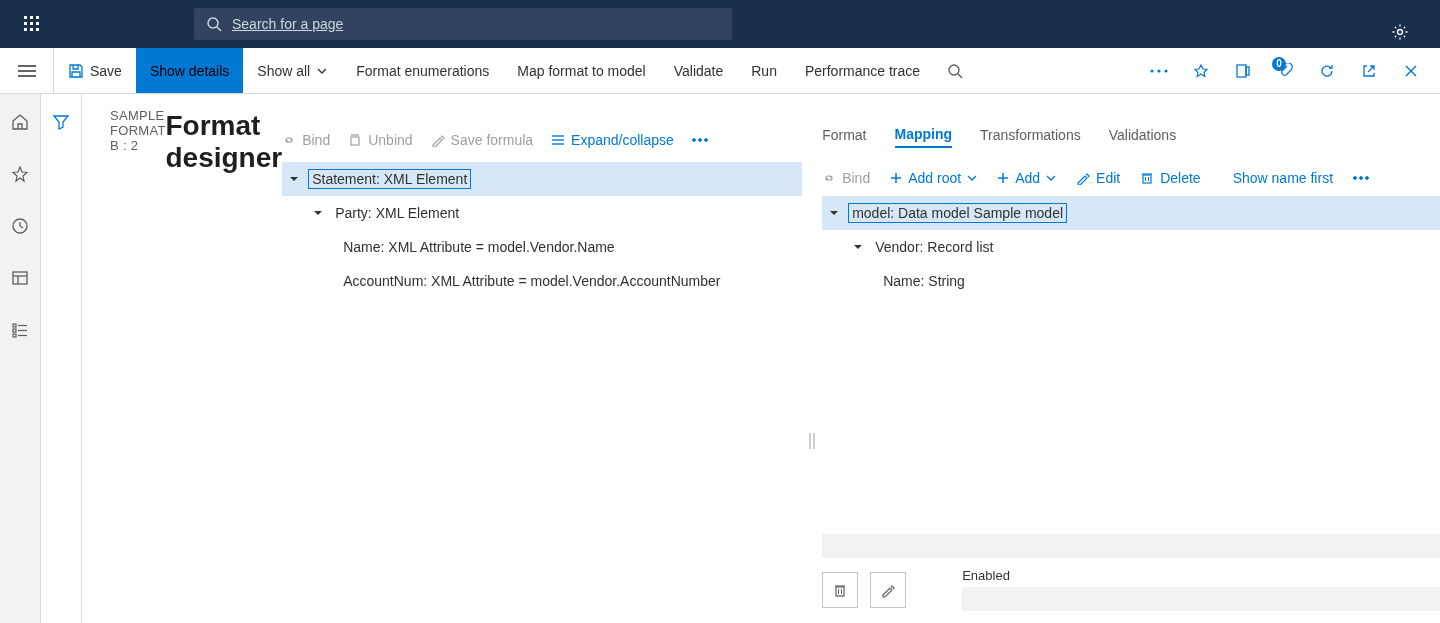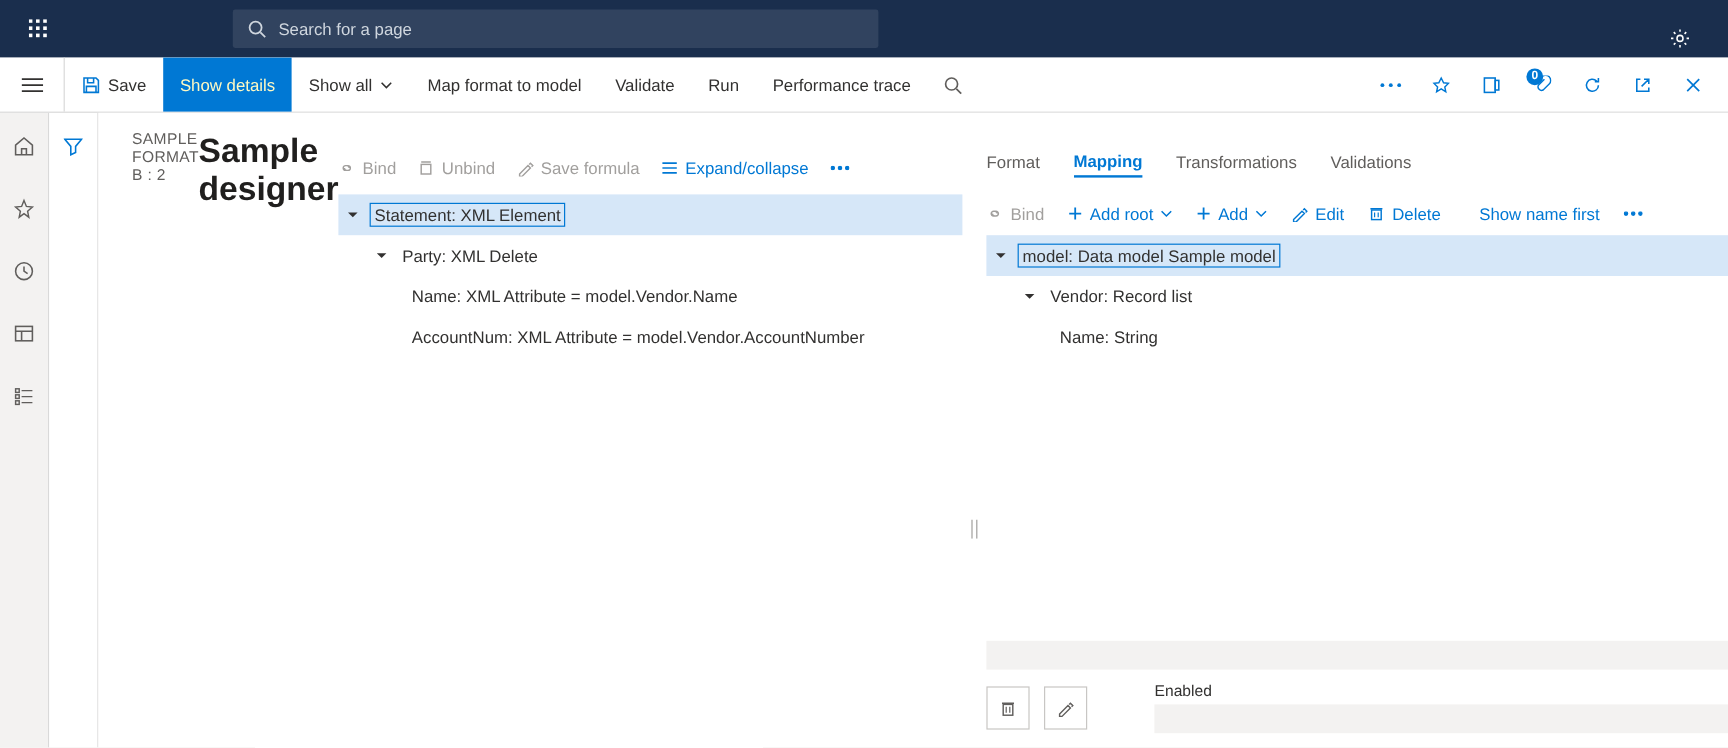--- a/index.html
+++ b/index.html
@@ -20,21 +20,21 @@
     margin-left: 138px;
     width: 538px;
     height: 32px;
     background: rgba(255,255,255,0.1);
     border-radius: 2px;
     display: flex;
     align-items: center;
     padding: 0 12px;
     color: #cfd6de;
   }
-  .topbar .search-wrap .search-text { margin-left: 10px; font-size: 14px; }
+  .topbar .search-wrap .search-text { margin-left: 10px; font-size: 14px; text-decoration: underline; }
   .topbar .right-cluster { margin-left: auto; display: flex; align-items: center; gap: 4px; flex-direction: column; }
   .topbar .txt-btn { font-size: 14px; padding: 0 12px; height: 48px; display: flex; align-items: center; cursor: pointer; }
   .topbar .icon-btn { width: 44px; height: 48px; display: flex; align-items: center; justify-content: center; cursor: pointer; }
   .topbar .avatar {
     width: 32px; height: 32px; border-radius: 50%;
     background: #b7c5d6; color: #1a2e4d; font-size: 13px; font-weight: 600;
     display: flex; align-items: center; justify-content: center; margin: 0 8px;
   }
 
   
@@ -47,21 +47,21 @@
     position: relative;
   }
   .cmdbar .left-handle {
     width: 54px; display: flex; align-items: center; justify-content: center;
     border-right: 1px solid #d9d9d9; cursor: pointer;
   }
   .cmdbar .cmd-item {
     display: flex; align-items: center; padding: 0 14px; font-size: 14px; color: #323130; cursor: pointer; gap: 6px;
   }
   .cmdbar .cmd-item.active {
-    background: #0078d4; color: #fef9c3;
+    background: #0078d4; color: #000000;
   }
   .cmdbar .cmd-right { margin-left: auto; display: flex; align-items: center; padding-right: 8px; gap: 0; }
   .cmdbar .cmd-icon-btn {
     width: 42px; height: 46px; display: flex; align-items: center; justify-content: center; cursor: pointer; color: #0078d4;
     position: relative;
   }
   .cmdbar .badge {
     position: absolute; top: 9px; left: 8px;
     background: #0078d4; color: #fff; font-size: 10px; font-weight: 700;
     width: 14px; height: 14px; border-radius: 7px; display: flex; align-items: center; justify-content: center;
@@ -215,20 +215,21 @@
   </div>
   <div class="cmd-item active">
     <span>Show details</span>
   </div>
   <div class="cmd-item">
     <span>Show all</span>
     <svg width="12" height="12" viewBox="0 0 12 12">
         <path d="M2 4l4 4 4-4" stroke="#323130" stroke-width="1.3" fill="none"></path>
       </svg>
   </div>
+  <div class="cmd-item">Format enumerations</div>
   <div class="cmd-item">Map format to model</div>
   <div class="cmd-item">Validate</div>
   <div class="cmd-item">Run</div>
   <div class="cmd-item">Performance trace</div>
   <div class="cmd-icon-btn" style="color:#605e5c;">
     <svg width="16" height="16" viewBox="0 0 16 16">
         <circle cx="7" cy="7" r="5" stroke="#605e5c" stroke-width="1.4" fill="none"></circle>
         <line x1="11" y1="11" x2="15" y2="15" stroke="#605e5c" stroke-width="1.4"></line>
       </svg>
   </div>
@@ -317,21 +318,21 @@
   <div class="filter-col">
     <div class="filter-btn">
       <svg width="16" height="16" viewBox="0 0 16 16">
           <path d="M1 2h14l-5 6v5l-4 2v-7z" stroke="#0078d4" stroke-width="1.3" fill="none"></path>
         </svg>
     </div>
   </div>
 
   <div class="main">
     <div class="crumb">SAMPLE FORMAT B : 2</div>
-    <div class="page-title">Sample designer</div>
+    <div class="page-title">Format designer</div>
 
     <div class="split">
 
       <div class="pane-left">
         <div class="toolbar-row">
           <div class="tool-link">
             <svg width="14" height="14" viewBox="0 0 14 14">
                 <path d="M5 7a2 2 0 002 2h1a2 2 0 000-4H7M9 7a2 2 0 00-2-2H6a2 2 0 000 4h1" stroke="currentColor" stroke-width="1.2"></path>
               </svg>
             <span>Bind</span>
@@ -375,21 +376,21 @@
               </svg>
           </span>
           <span class="tree-label boxed">Statement: XML Element</span>
         </div>
         <div class="tree-row indent-1">
           <span class="caret">
             <svg width="10" height="10" viewBox="0 0 10 10">
                 <path d="M1 3l4 4 4-4z" fill="#323130"></path>
               </svg>
           </span>
-          <span class="tree-label">Party: XML Delete</span>
+          <span class="tree-label">Party: XML Element</span>
         </div>
         <div class="tree-row indent-2">
           <span class="tree-label">Name: XML Attribute = model.Vendor.Name</span>
         </div>
         <div class="tree-row indent-2">
           <span class="tree-label">AccountNum: XML Attribute = model.Vendor.AccountNumber</span>
         </div>
       </div>
 
       <div class="splitter">

